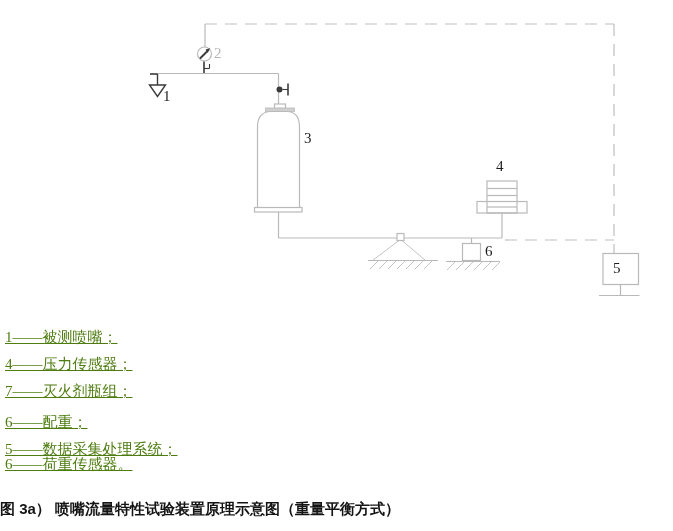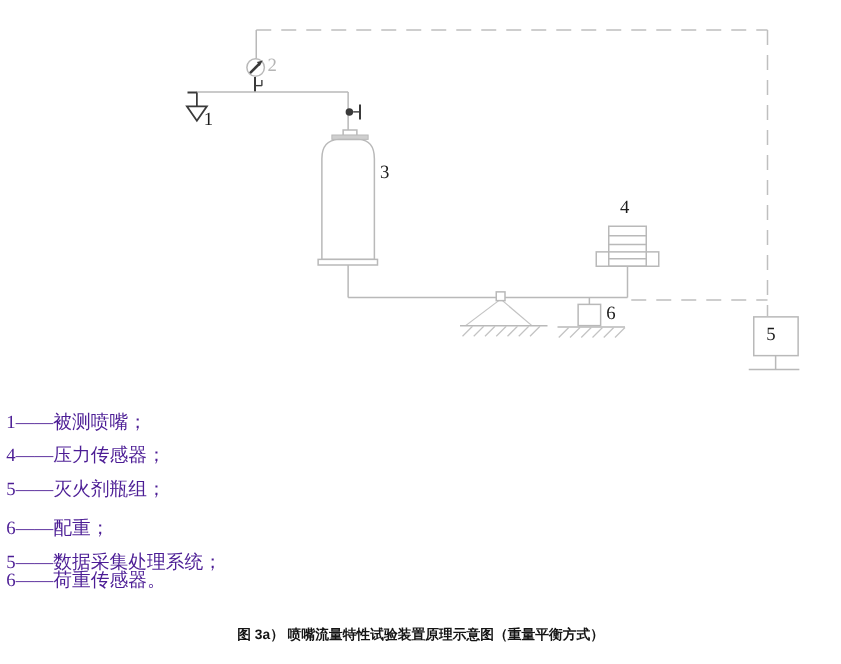--- a/index.html
+++ b/index.html
@@ -10,24 +10,24 @@
   .lnthin{stroke:#c3c3c3;stroke-width:1;fill:none;}
   .lnf{stroke:#b9b9b9;stroke-width:1.2;fill:#ffffff;}
   .flange{fill:#cfcfcf;stroke:#b9b9b9;stroke-width:0.8;}
   .dash{stroke:#bfbfbf;stroke-width:1.2;fill:none;stroke-dasharray:12 8;}
   .dk{stroke:#3a3a3a;fill:none;}
   .dkf{fill:#3a3a3a;stroke:none;}
   .dktri{fill:#ffffff;stroke:#3a3a3a;stroke-width:1.4;}
   .num{position:absolute;font-size:15px;color:#1c1c1c;line-height:1;}
   .num.muted{color:#b5b5b5;}
   .legend{position:absolute;left:5px;width:420px;}
-  .legend-row{position:absolute;left:0;font-size:15px;color:#4c1d95;white-space:nowrap;}
-  .caption{position:absolute;left:0;top:500px;width:100%;text-align:center;
+  .legend-row{position:absolute;left:0;font-size:15px;color:#4d7c0f;white-space:nowrap;text-decoration:underline;}
+  .caption{position:absolute;left:0;top:500px;width:100%;text-align:left;
            font-family:"Liberation Sans","DejaVu Sans",sans-serif;
-           font-weight:700;font-size:11px;color:#141414;}
+           font-weight:700;font-size:15px;color:#141414;}
 </style>
 </head>
 <body>
 
 <div id="page">
 
   <svg width="673" height="531" viewBox="0 0 673 531">
 
     <g>
       <line class="dash" x1="205" y1="24" x2="614" y2="24"></line>
@@ -121,21 +121,21 @@
   <span class="num" style="left:163px;top:89px;">1</span>
   <span class="num muted" style="left:214px;top:46px;">2</span>
   <span class="num" style="left:304px;top:131px;">3</span>
   <span class="num" style="left:496px;top:159px;">4</span>
   <span class="num" style="left:613px;top:261px;">5</span>
   <span class="num" style="left:485px;top:244px;">6</span>
 
   <div class="legend">
     <div class="legend-row" style="top:328px;">1——被测喷嘴；</div>
     <div class="legend-row" style="top:355px;">4——压力传感器；</div>
-    <div class="legend-row" style="top:382px;">5——灭火剂瓶组；</div>
+    <div class="legend-row" style="top:382px;">7——灭火剂瓶组；</div>
     <div class="legend-row" style="top:413px;">6——配重；</div>
     <div class="legend-row" style="top:440px;">5——数据采集处理系统；</div>
     <div class="legend-row" style="top:455px;">6——荷重传感器。</div>
   </div>
 
   <div class="caption">图 3a） 喷嘴流量特性试验装置原理示意图（重量平衡方式）</div>
 
 </div>
 
 </body></html>

